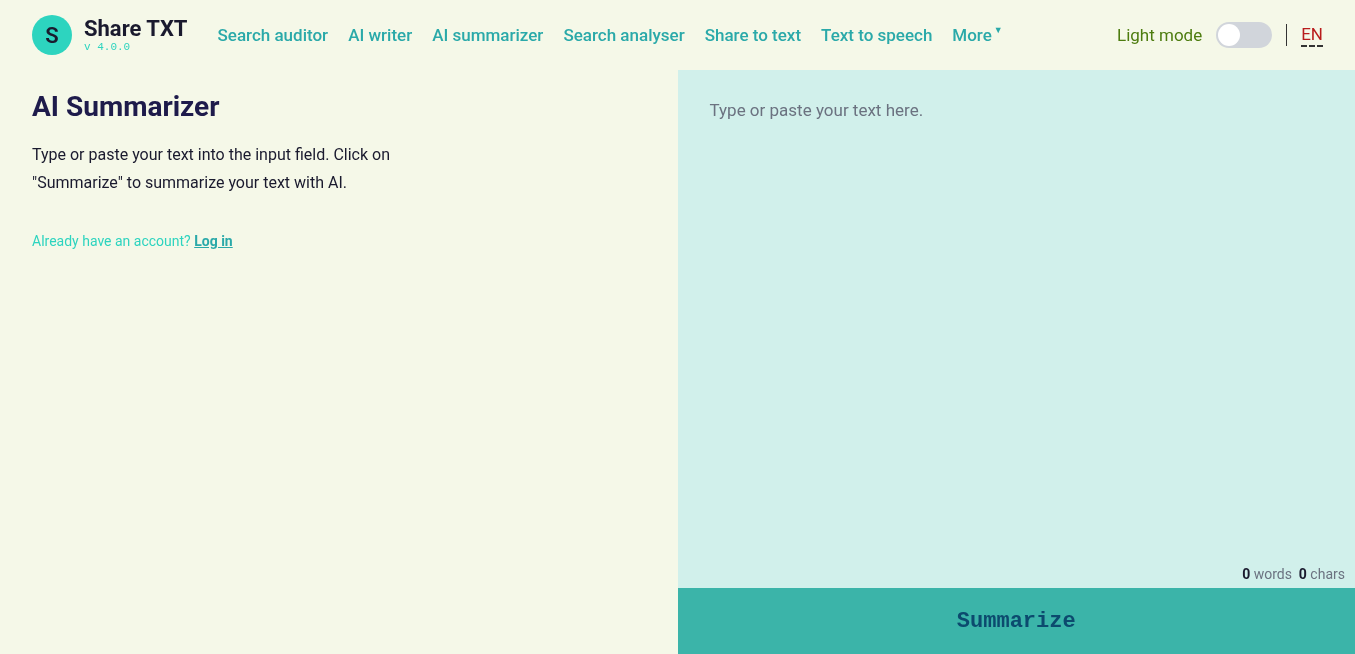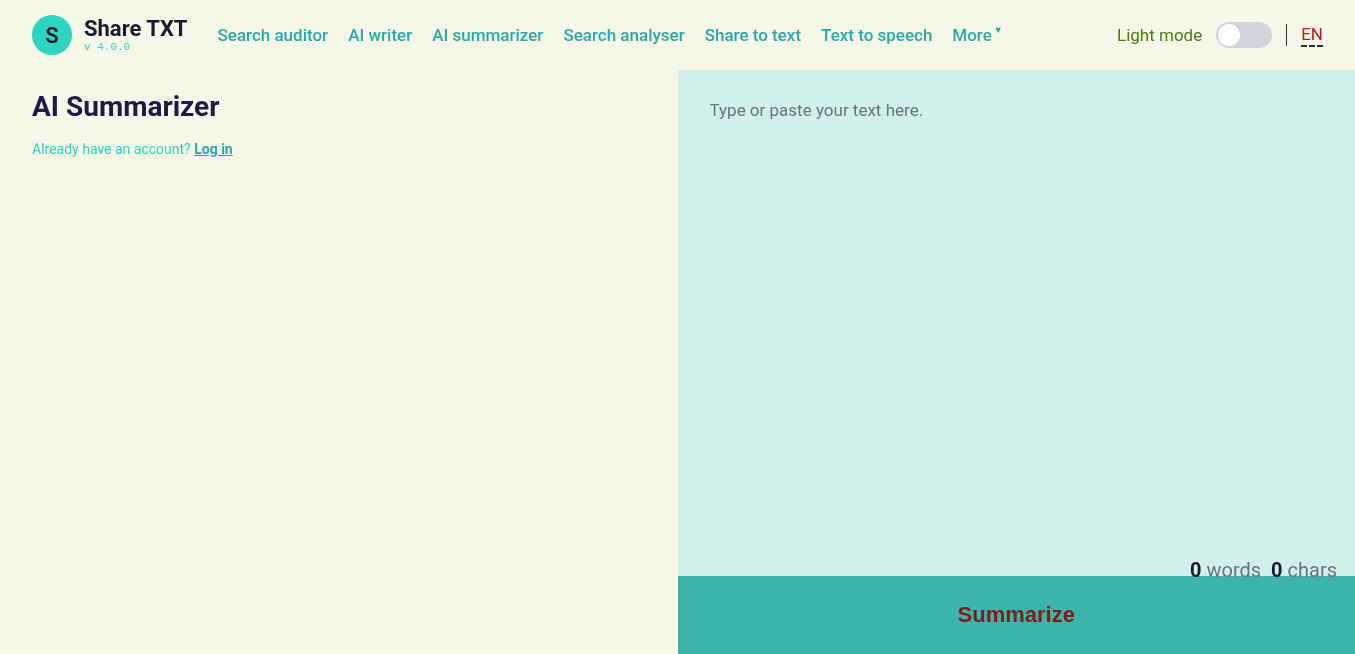--- a/index.html
+++ b/index.html
@@ -160,37 +160,37 @@
       font-size: 17px;
       font-family: inherit;
       color: #1a1a2e;
     }
     .textarea::placeholder {
       color: #6b7280;
     }
     .stats {
       position: absolute;
       bottom: 72px;
-      right: 18px;
-      font-size: 20px;
+      right: 10px;
+      font-size: 14px;
       color: #6b7280;
     }
     .stats strong {
       color: #1a1a2e;
       font-weight: 700;
     }
     .summarize-btn {
-      height: 78px;
+      height: 66px;
       background: #3bb4a9;
-      color: #7f1d1d;
+      color: #0c4a6e;
       font-size: 22px;
       font-weight: 700;
       border: none;
       cursor: pointer;
-      font-family: Liberation Sans, sans-serif;
+      font-family: Liberation Mono, monospace;
     }
   </style>
 </head>
 <body>
 
 <div class="header">
   <div class="logo-section">
     <div class="logo-icon">S</div>
     <div class="logo-text">
       <div class="app-name">Share TXT</div>
@@ -215,20 +215,21 @@
       <div class="toggle-handle"></div>
     </div>
     <div class="divider"></div>
     <span class="lang">EN</span>
   </div>
 </div>
 
 <div class="content">
   <div class="left-panel">
     <h1 class="page-title">AI Summarizer</h1>
+    <p class="description">Type or paste your text into the input field. Click on "Summarize" to summarize your text with AI.</p>
     <p class="account-prompt">
       <span>Already have an account? </span><a class="login-link">Log in</a>
     </p>
   </div>
   <div class="right-panel">
     <textarea class="textarea" placeholder="Type or paste your text here." style=""></textarea>
     <div class="stats">
       <strong>0</strong><span> words</span>&nbsp;&nbsp;<strong>0</strong><span> chars</span>
     </div>
     <button class="summarize-btn">Summarize</button>

